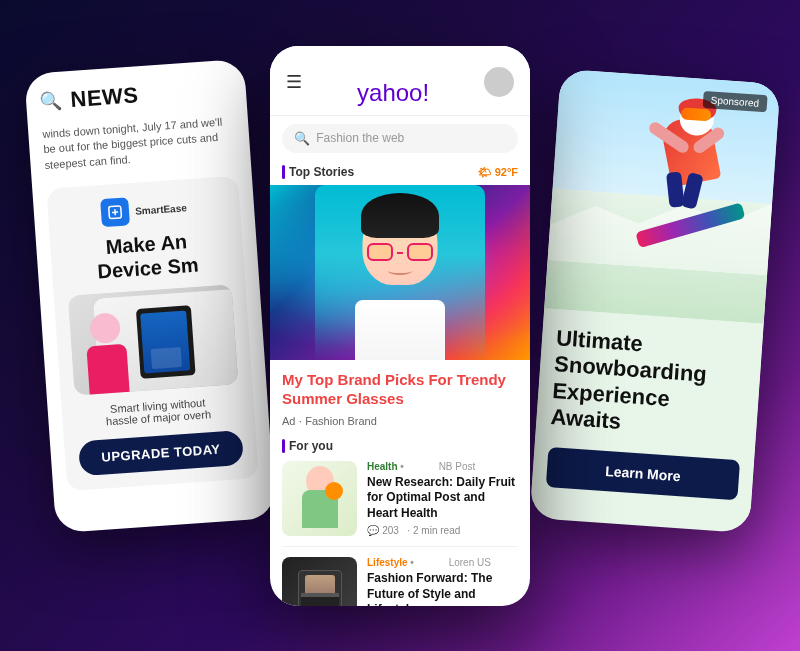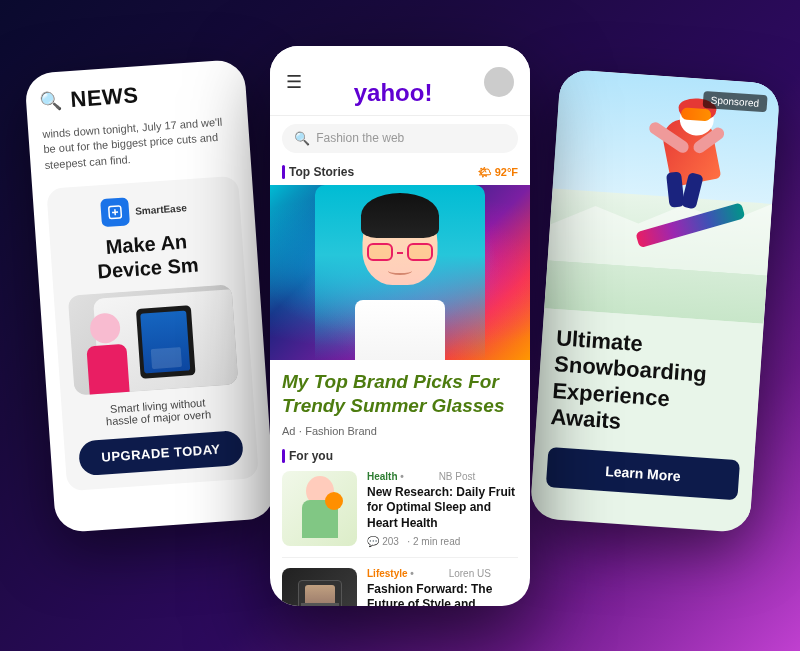--- a/index.html
+++ b/index.html
@@ -159,21 +159,21 @@
     }
 
     .yahoo-menu-icon {
       font-size: 18px;
       color: #333;
       cursor: pointer;
     }
 
     .yahoo-logo {
       font-size: 24px;
-      font-weight: 700;
+      font-weight: 400;
       color: #6001d2;
       font-family: 'Arial Black', sans-serif;
       margin-top: 21px;
     }
 
     .yahoo-avatar {
       width: 30px;
       height: 30px;
       background: #ccc;
       border-radius: 50%;
@@ -237,25 +237,24 @@
     .yahoo-hero-neon {
       position: absolute;
       width: 100%;
       height: 100%;
       background: radial-gradient(ellipse at 30% 50%, rgba(0,230,255,0.4) 0%, transparent 60%),
                   radial-gradient(ellipse at 70% 50%, rgba(255,0,180,0.4) 0%, transparent 60%);
     }
 
     .yahoo-article-title {
       padding: 10px 12px 4px;
-      font-size: 19px;
+      font-size: 15px;
       font-weight: 700;
-      color: #4d7c0f;
+      color: #ef4444;
       line-height: 1.3;
-      font-style: italic;
     }
 
     .yahoo-article-meta {
       padding: 2px 12px 8px;
       font-size: 11px;
       color: #666;
     }
 
     .for-you-section {
       padding: 4px 12px 6px;
@@ -525,21 +524,21 @@
               <div style="position:absolute;top:16px;right:4px;width:18px;height:18px;background:#ff8f00;border-radius:50%;"></div>
             </div>
           </div>
         </div>
         <div class="article-content">
           <div class="article-source">
             <span class="source-health">Health</span>
             <span class="article-source-dot"> • </span>
             <span class="article-source-name">NB Post</span>
           </div>
-          <div class="article-headline">New Research: Daily Fruit for Optimal Sleep and Heart Health</div>
+          <div class="article-headline">New Research: Daily Fruit for Optimal Post and Heart Health</div>
           <div class="article-stats">
             <span>💬 <span>203</span></span>
             <span>· <span>2 min read</span></span>
           </div>
         </div>
       </div>
 
       <div class="article-card">
         <div class="article-thumb thumb-fashion">
           <div style="width:75px;height:75px;background:linear-gradient(135deg,#212121,#424242);display:flex;align-items:center;justify-content:center;">

